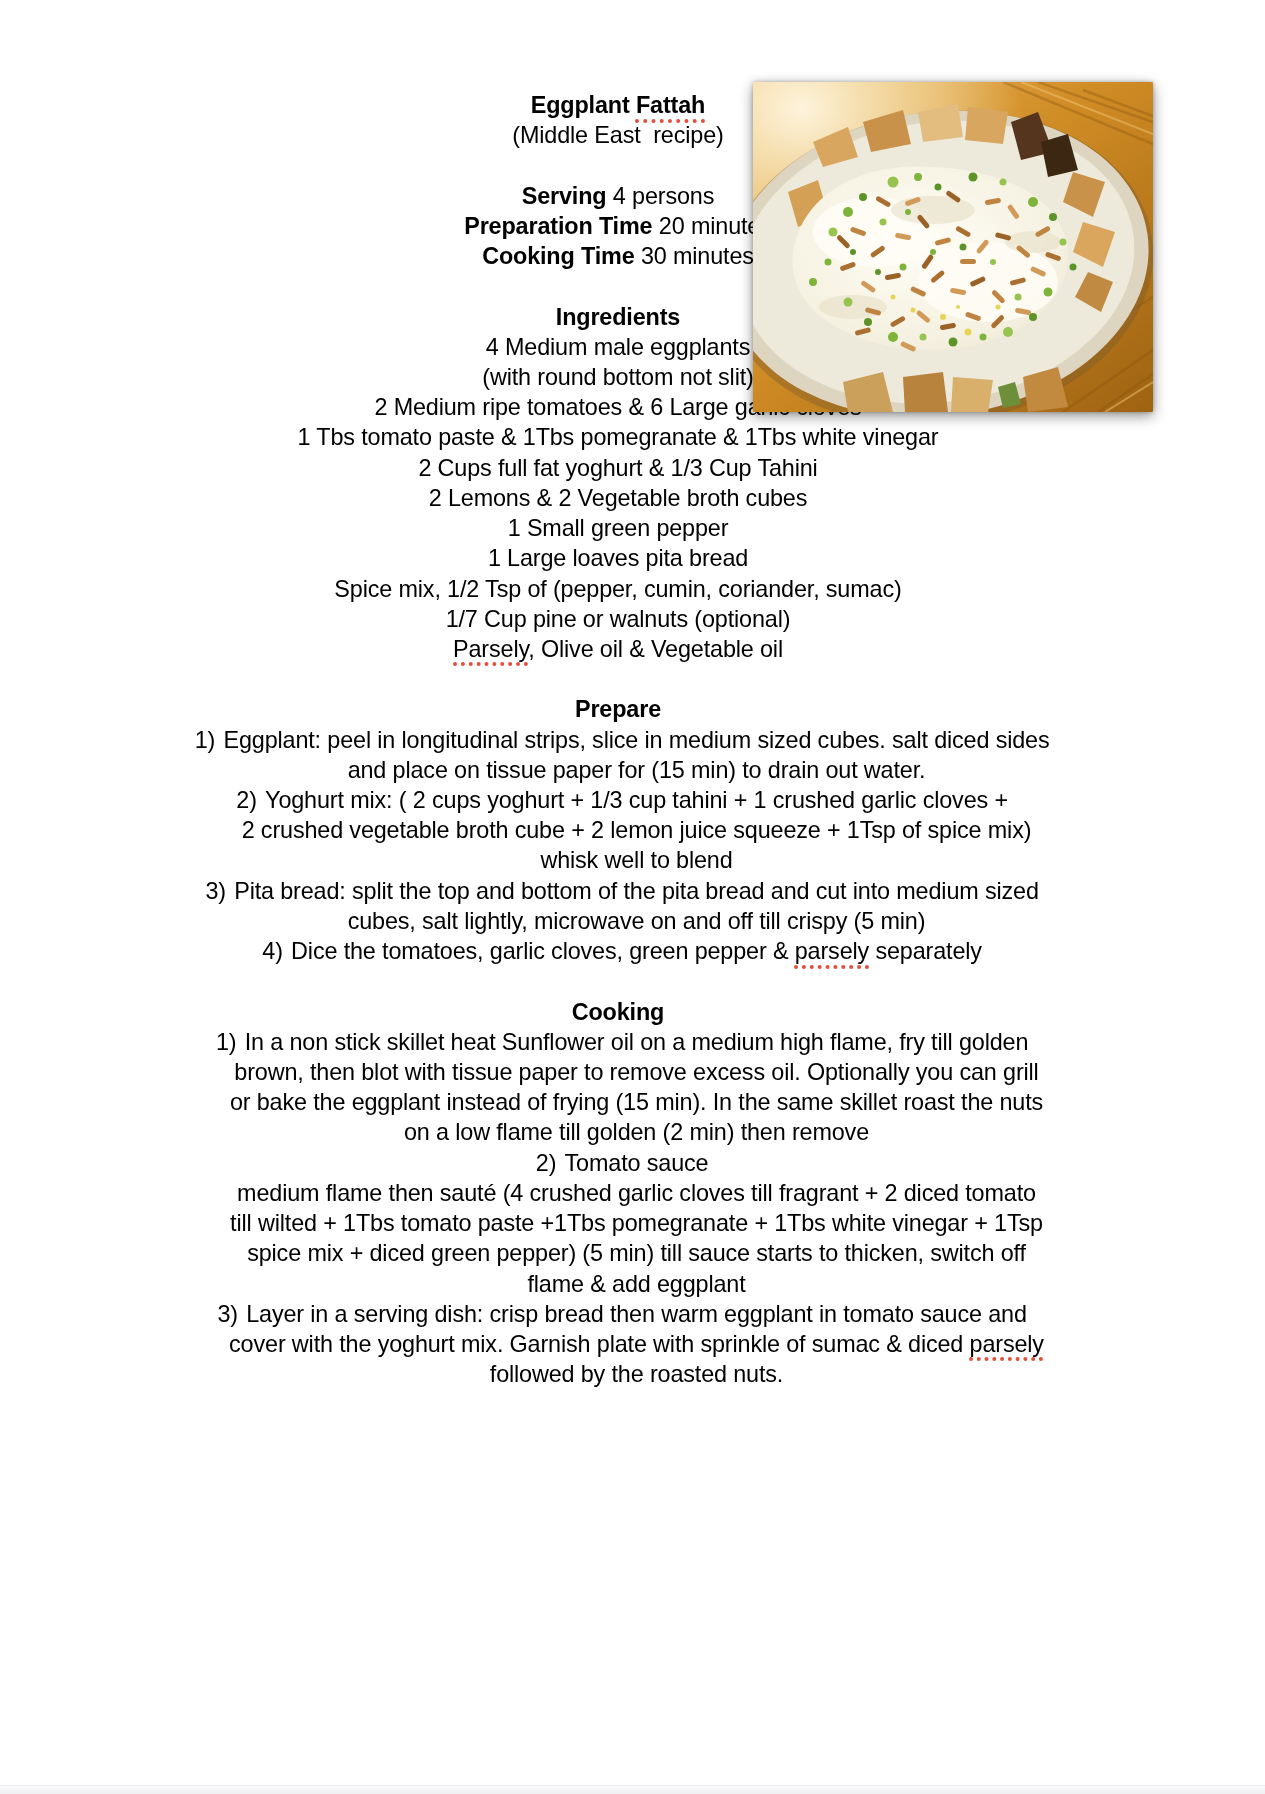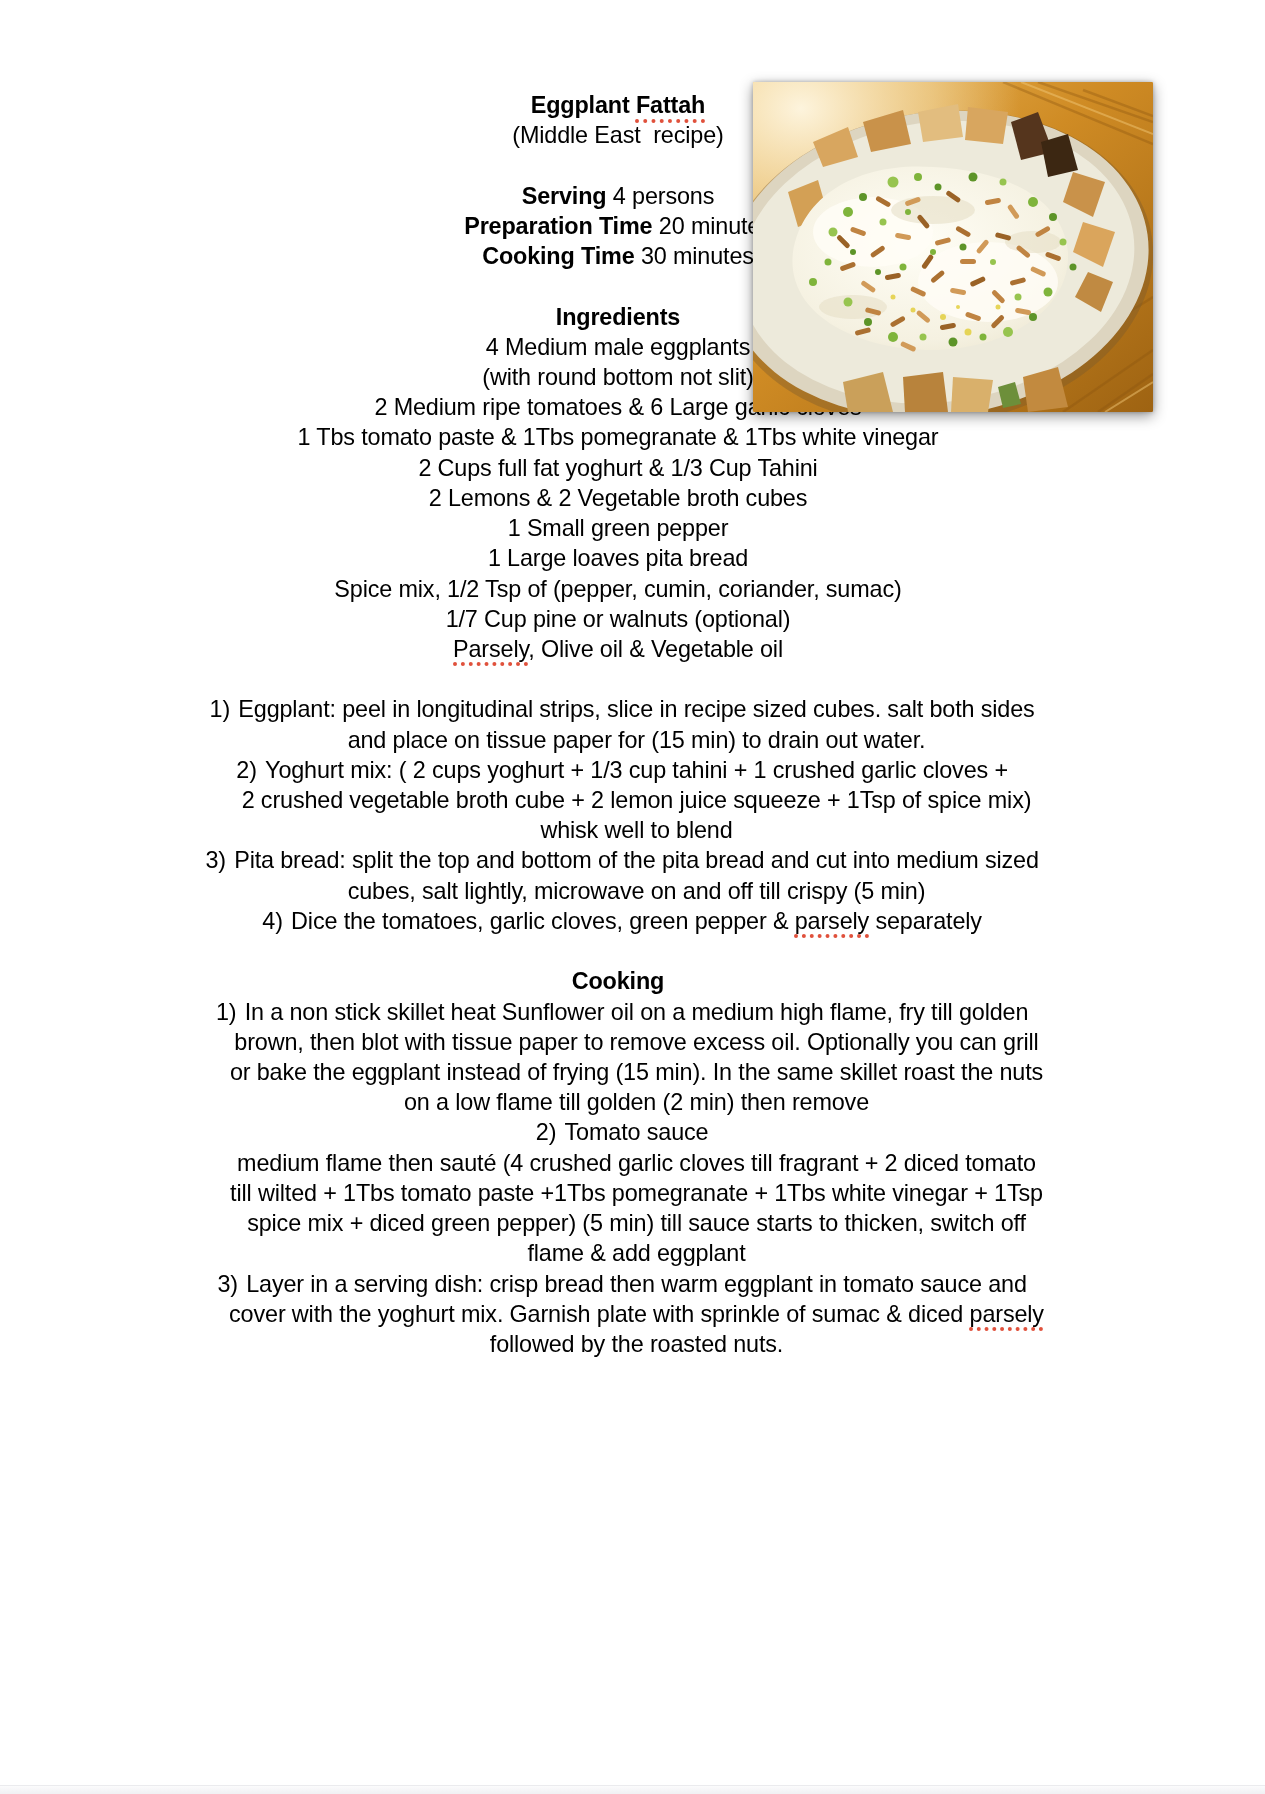--- a/index.html
+++ b/index.html
@@ -67,22 +67,23 @@
         <div class="ln"><span>1 Tbs tomato paste &amp; 1Tbs pomegranate &amp; 1Tbs white vinegar</span></div>
         <div class="ln"><span>2 Cups full fat yoghurt &amp; 1/3 Cup Tahini</span></div>
         <div class="ln"><span>2 Lemons &amp; 2 Vegetable broth cubes</span></div>
         <div class="ln"><span>1 Small green pepper</span></div>
         <div class="ln"><span>1 Large loaves pita bread</span></div>
         <div class="ln"><span>Spice mix, 1/2 Tsp of (pepper, cumin, coriander, sumac)</span></div>
         <div class="ln"><span>1/7 Cup pine or walnuts (optional)</span></div>
         <div class="ln"><span class="miss">Parsely</span><span>, Olive oil &amp; Vegetable oil</span></div>
       </div>
     <div class="spacer"></div>
+    <div class="ln bold">Prepare</div>
     <div id="prepare-list">
-        <div class="ln"><span class="num">1)</span><span>Eggplant: peel in longitudinal strips, slice in recipe sized cubes. salt both sides</span></div>
+        <div class="ln"><span class="num">1)</span><span>Eggplant: peel in longitudinal strips, slice in medium sized cubes. salt diced sides</span></div>
         <div class="ln indent"><span>and place on tissue paper for (15 min) to drain out water.</span></div>
         <div class="ln"><span class="num">2)</span><span>Yoghurt mix: ( 2 cups yoghurt + 1/3 cup tahini + 1 crushed garlic cloves +</span></div>
         <div class="ln indent"><span>2 crushed vegetable broth cube + 2 lemon juice squeeze + 1Tsp of spice mix)</span></div>
         <div class="ln indent"><span>whisk well to blend</span></div>
         <div class="ln"><span class="num">3)</span><span>Pita bread: split the top and bottom of the pita bread and cut into medium sized</span></div>
         <div class="ln indent"><span>cubes, salt lightly, microwave on and off till crispy (5 min)</span></div>
         <div class="ln"><span class="num">4)</span><span>Dice the tomatoes, garlic cloves, green pepper &amp; </span><span class="miss">parsely</span><span> separately</span></div>
       </div>
     <div class="spacer"></div>
     <div class="ln bold">Cooking</div>

